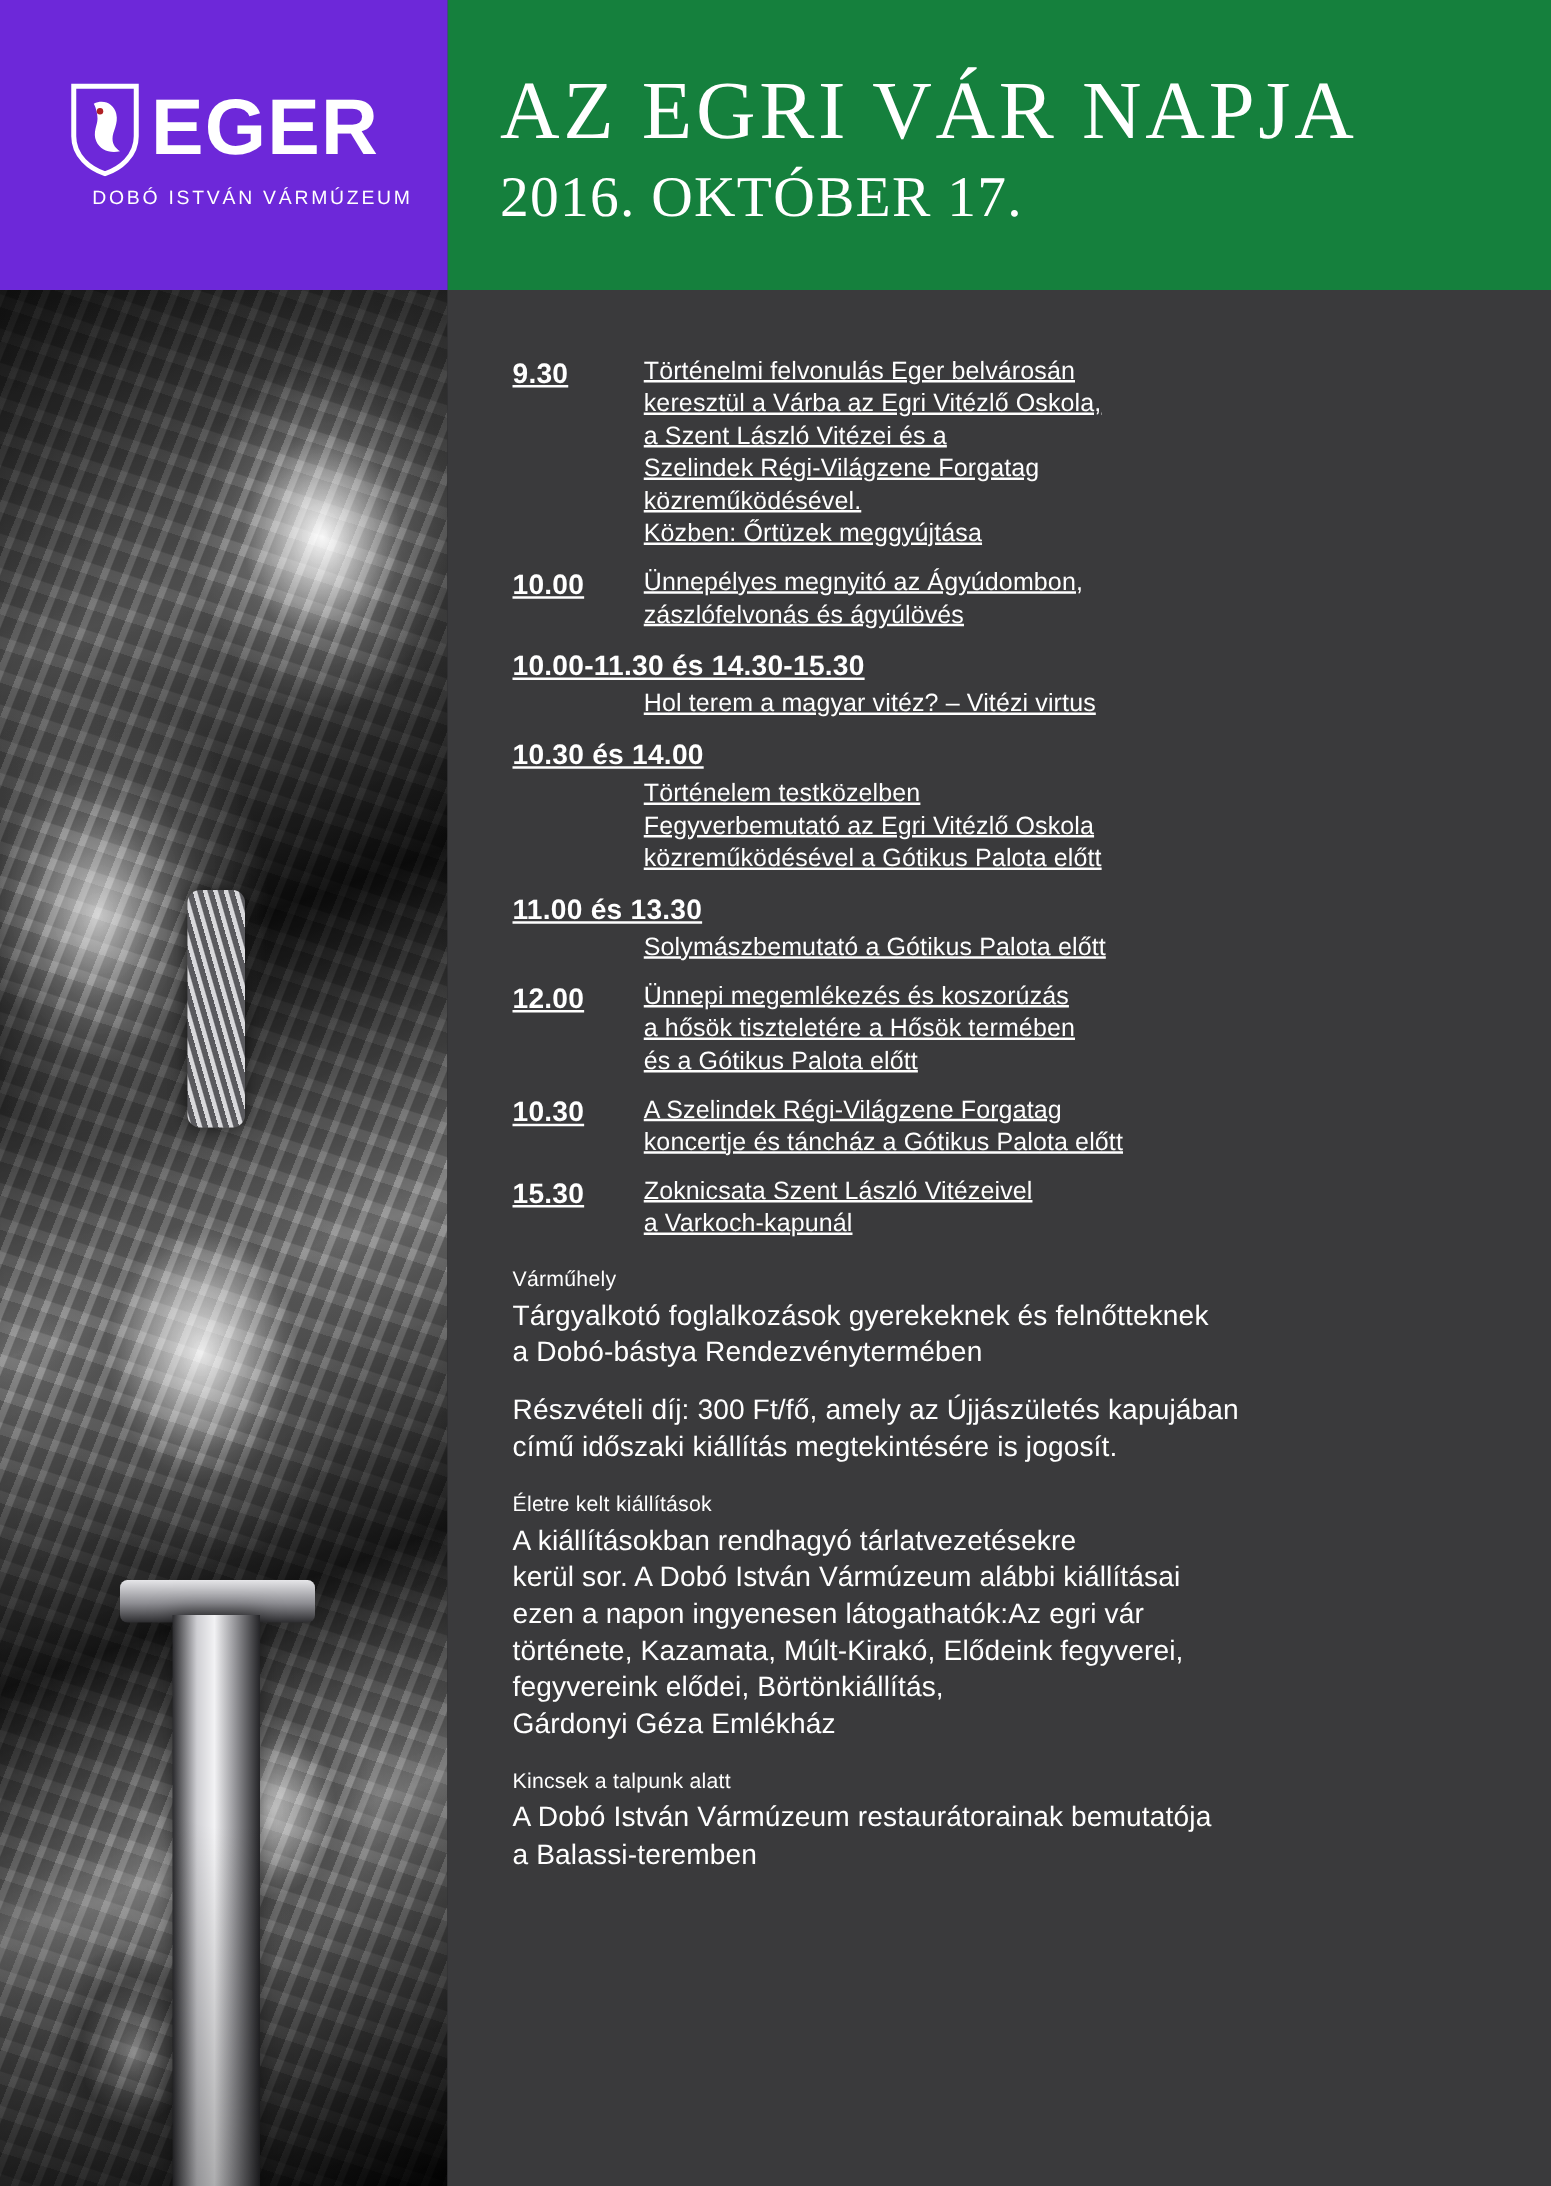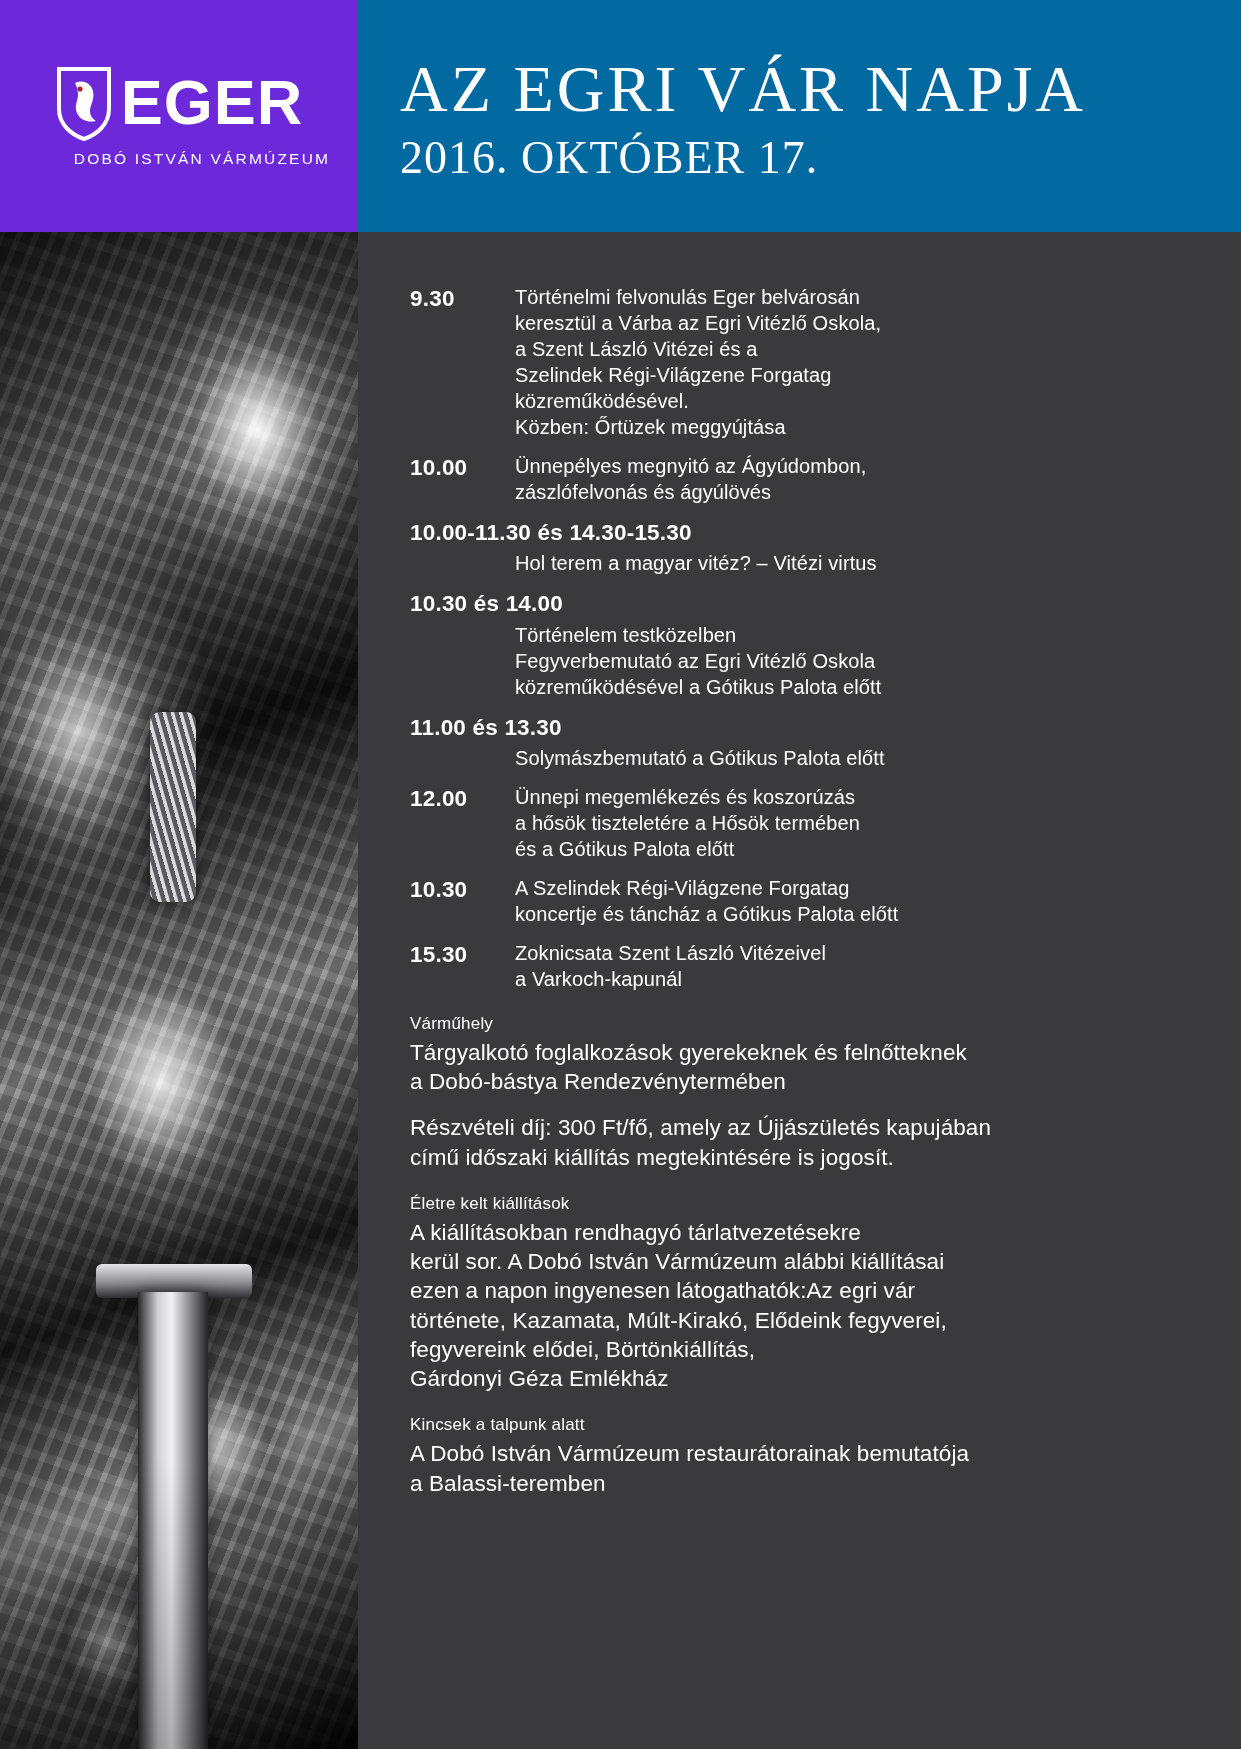--- a/index.html
+++ b/index.html
@@ -46,21 +46,21 @@
   .logo-sub {
     color: #ffffff;
     font-size: 15.5px;
     letter-spacing: 2.2px;
     margin-top: 9px;
     margin-left: 46px;
     font-family: "Liberation Sans", sans-serif;
   }
   .title-panel {
     flex: 1; height: 232px;
-    background: #0369a1;
+    background: #15803d;
     padding-left: 42px;
     display: flex; flex-direction: column; justify-content: center;
   }
   .title-main {
     color: #ffffff;
     font-family: "Liberation Serif", serif;
     font-size: 66px;
     letter-spacing: 3px;
     line-height: 1.05;
     margin-top: 6px;
@@ -132,21 +132,21 @@
 
   
   .content {
     position: absolute;
     top: 232px; left: 358px;
     width: 883px; height: 1517px;
     background: #3a3a3c;
     color: #ffffff;
     padding: 52px 58px 20px 52px;
   }
-  .schedule { width: 100%; }
+  .schedule { width: 100%; text-decoration: underline; }
   .row {
     display: flex;
     margin-bottom: 13px;
     align-items: flex-start;
   }
   .row.stacked { display: block; margin-bottom: 13px; }
   .time {
     flex: 0 0 105px;
     font-weight: bold;
     font-size: 22.5px;

